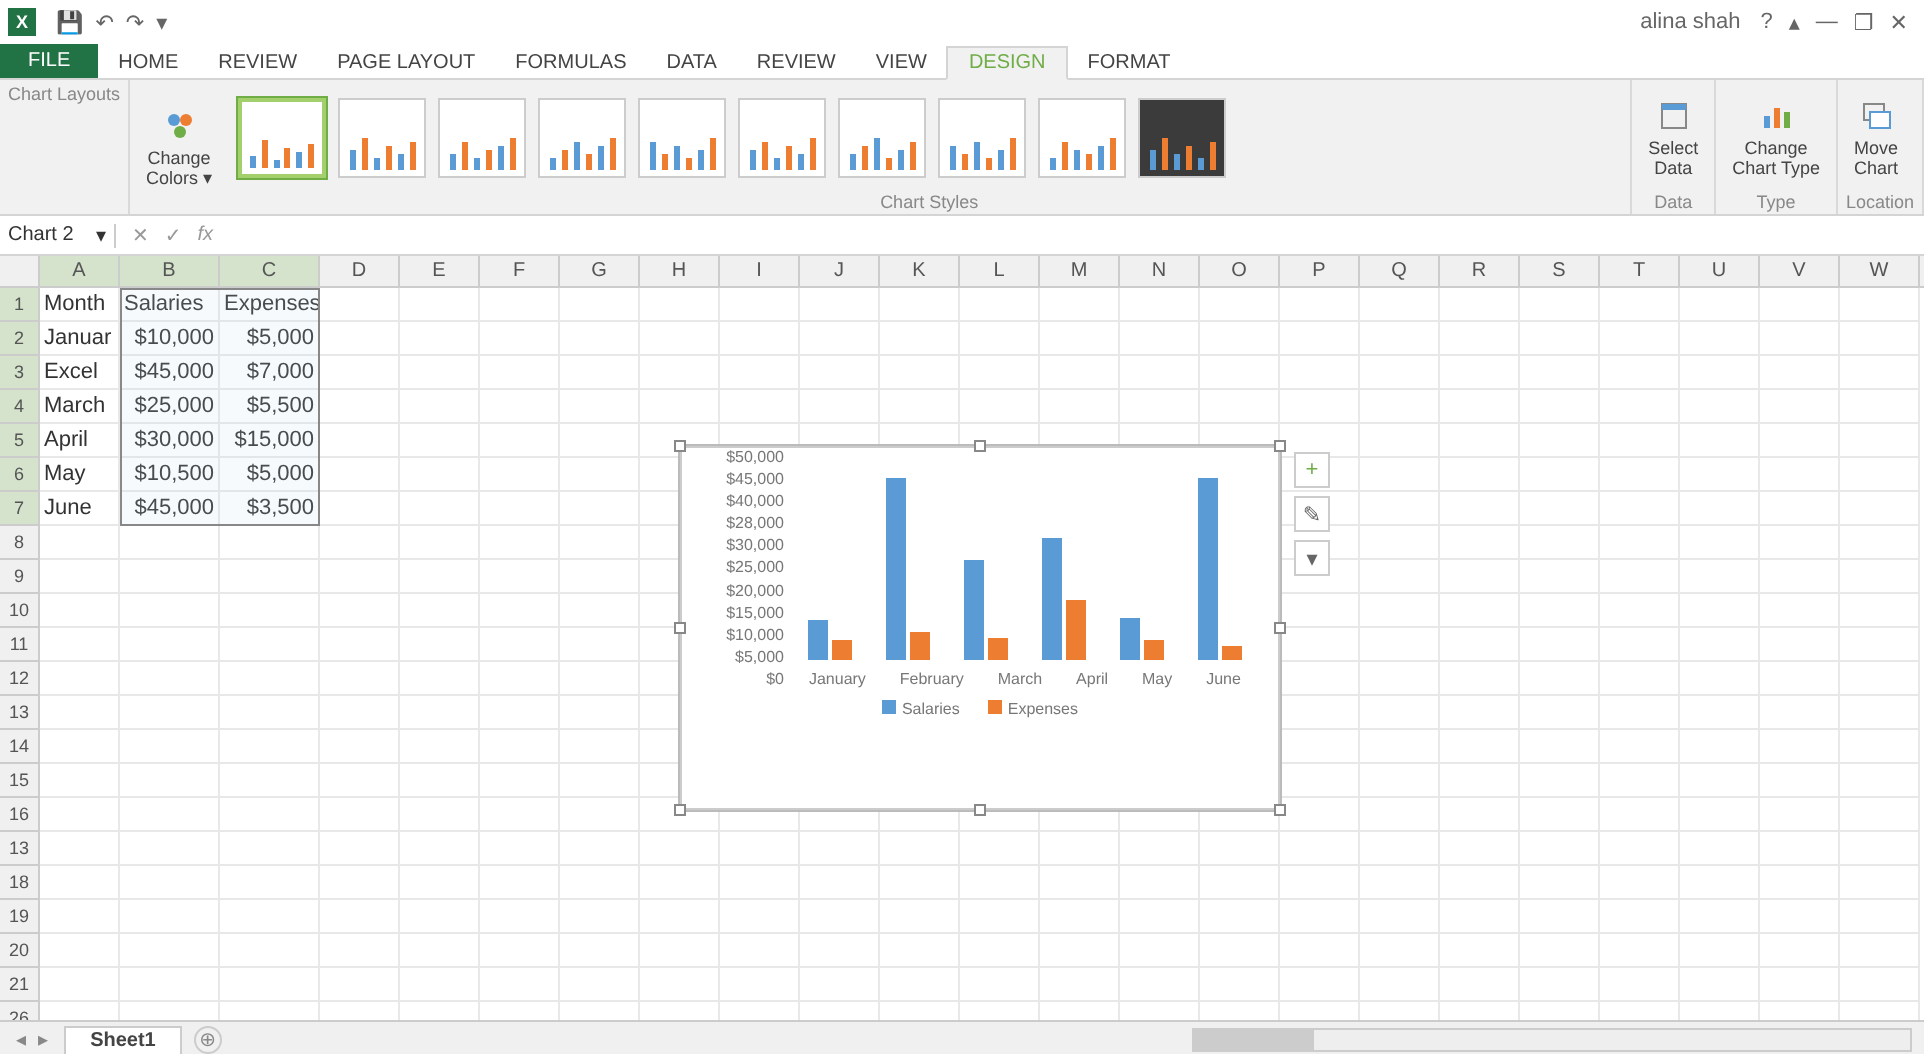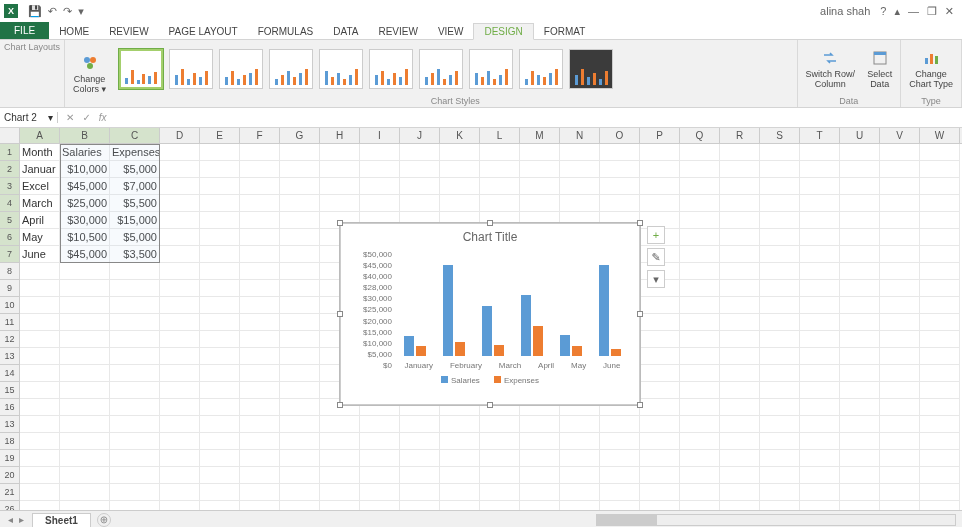--- a/index.html
+++ b/index.html
@@ -233,29 +233,20 @@
           <div class="bar" style="height: 14px; background: rgb(237, 125, 49);"></div>
         </div>
       </div>
     <div class="group-label">Chart Styles</div>
   </div>
   <div class="ribbon-group">
     <div class="group-body">
       <div class="ribbon-btn">
         <div class="ico">
             <svg width="16" height="16">
-              <path d="M2 5h8l-2-2 M14 11h-8l2 2" stroke="#5b9bd5" fill="none" stroke-width="1.5"></path>
-            </svg>
-          </div>
-        <span style="white-space:pre-line">Switch Row/
-Column</span>
-      </div>
-      <div class="ribbon-btn">
-        <div class="ico">
-            <svg width="16" height="16">
               <rect x="2" y="2" width="12" height="12" fill="none" stroke="#888"></rect>
               <rect x="2" y="2" width="12" height="3" fill="#5b9bd5"></rect>
             </svg>
           </div>
         <span style="white-space:pre-line">Select
 Data</span>
       </div>
     </div>
     <div class="group-label">Data</div>
   </div>
@@ -267,20 +258,35 @@
               <rect x="2" y="8" width="3" height="6" fill="#5b9bd5"></rect>
               <rect x="7" y="4" width="3" height="10" fill="#ed7d31"></rect>
               <rect x="12" y="6" width="3" height="8" fill="#70ad47"></rect>
             </svg>
           </div>
         <span style="white-space:pre-line">Change
 Chart Type</span>
       </div>
     </div>
     <div class="group-label">Type</div>
+  </div>
+  <div class="ribbon-group">
+    <div class="group-body">
+      <div class="ribbon-btn">
+        <div class="ico">
+            <svg width="16" height="16">
+              <rect x="2" y="2" width="10" height="8" fill="none" stroke="#888"></rect>
+              <rect x="5" y="6" width="10" height="8" fill="#fff" stroke="#5b9bd5"></rect>
+            </svg>
+          </div>
+        <span style="white-space:pre-line">Move
+Chart</span>
+      </div>
+    </div>
+    <div class="group-label">Location</div>
   </div>
 </div>
 
 <div class="formula-row">
   <div class="name-box">
     <span>Chart 2</span>
       <span>▾</span>
   </div>
   <div class="fx-area">
     <span>✕</span>
@@ -899,21 +905,20 @@
   <div class="chart-obj">
     <div class="handle h-tl"></div>
     <div class="handle h-tr"></div>
     <div class="handle h-bl"></div>
     <div class="handle h-br"></div>
     <div class="handle h-tc"></div>
     <div class="handle h-bc"></div>
     <div class="handle h-lc"></div>
     <div class="handle h-rc"></div>
 
-    <div class="chart-title">Chart Title</div>
     <div class="plot">
       <div class="ylabels" id="ylabels">
           <div>$50,000</div>
           <div>$45,000</div>
           <div>$40,000</div>
           <div>$28,000</div>
           <div>$30,000</div>
           <div>$25,000</div>
           <div>$20,000</div>
           <div>$15,000</div>

